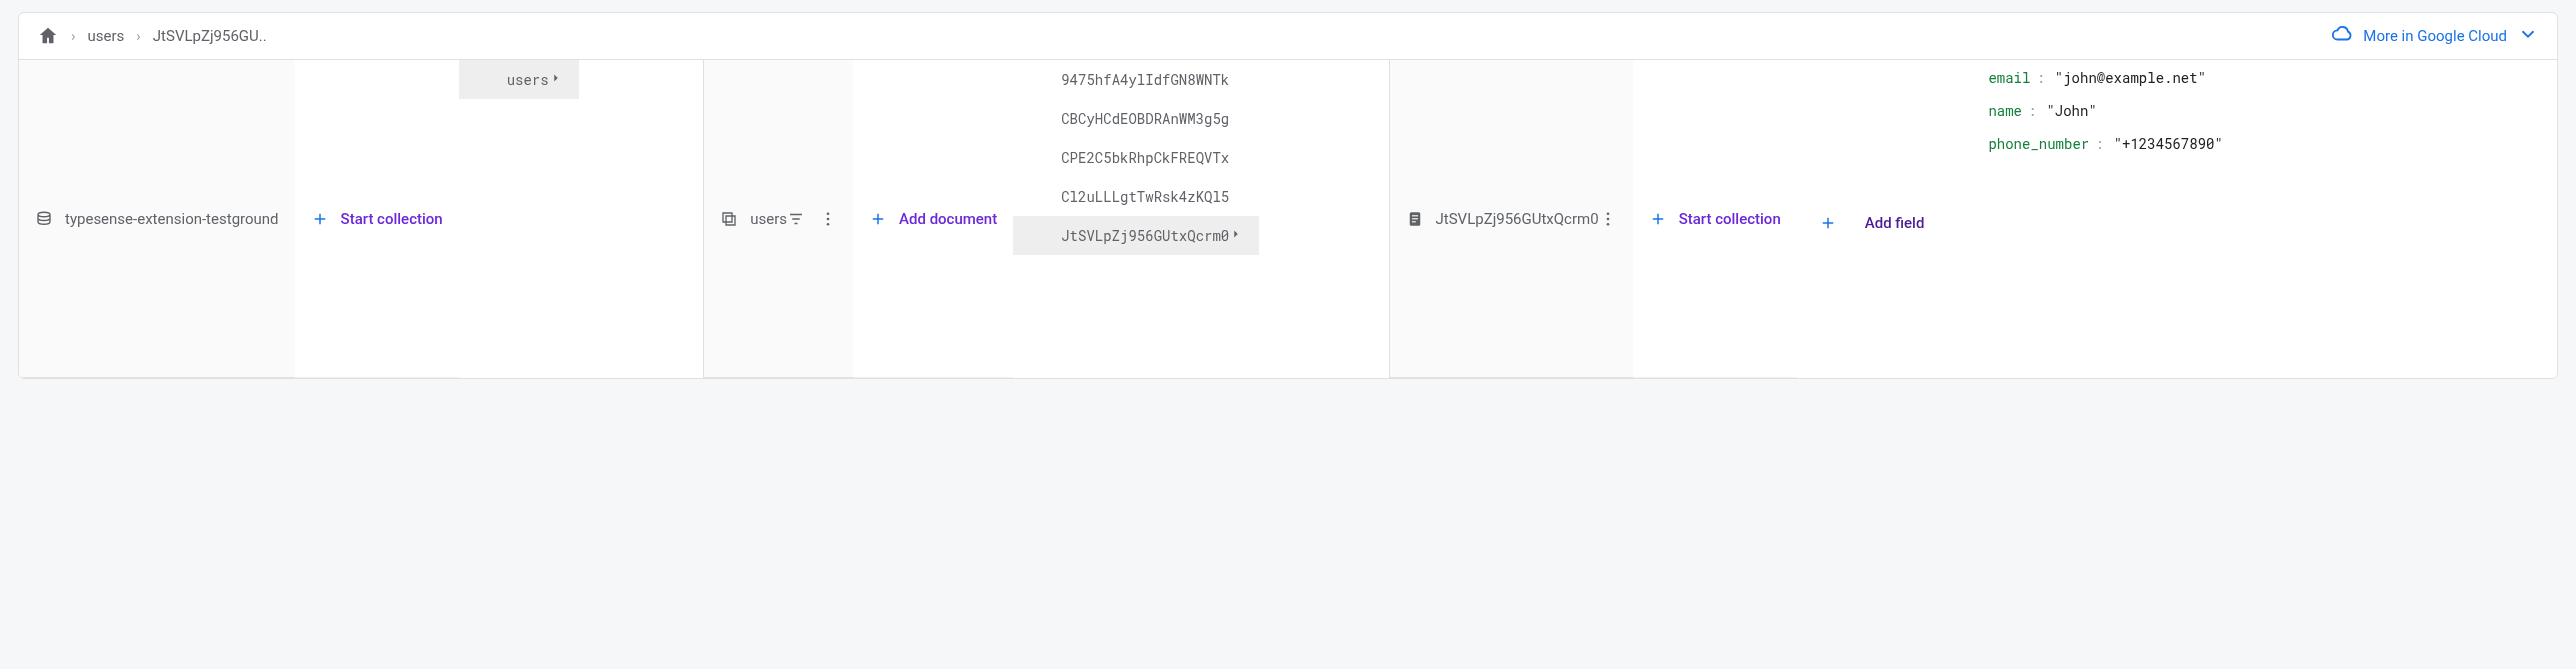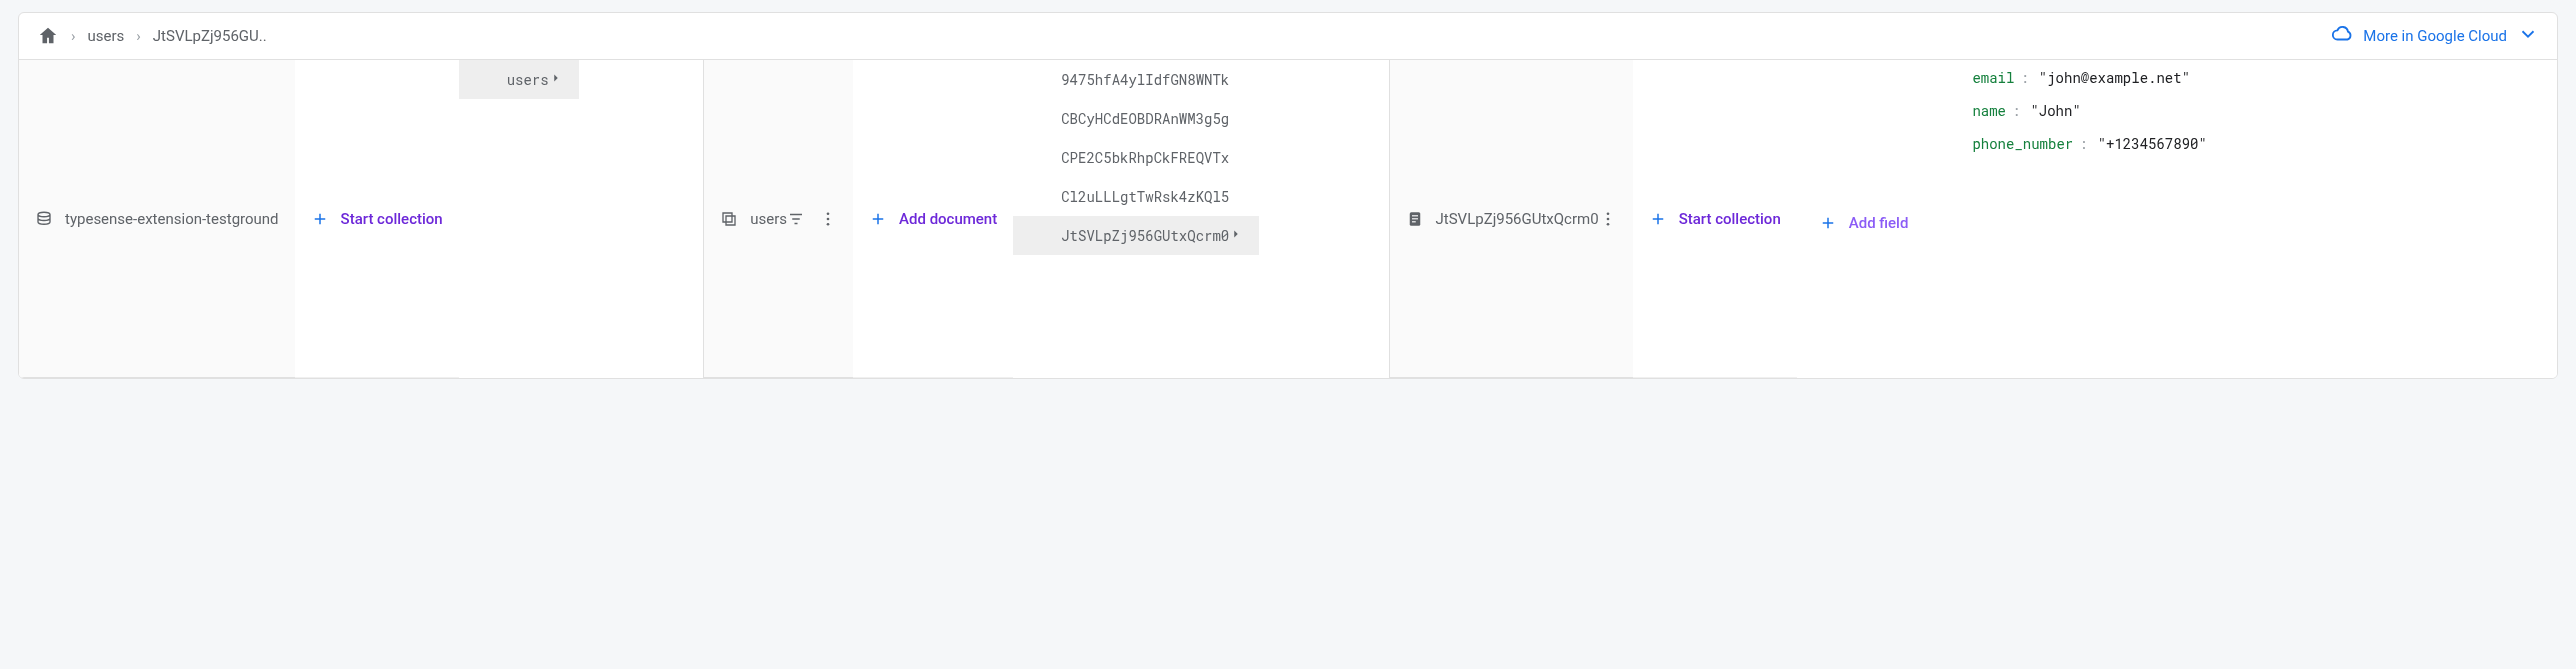--- a/index.html
+++ b/index.html
@@ -107,23 +107,23 @@
     font-size: 14px;
     display:flex;
     flex-direction:column;
     gap: 14px;
   }
   .kv { display:flex; gap:6px; }
   .kv .key { color:#15803d; }
   .kv .colon { color:#9aa0a6; margin-right:4px; }
   .kv .val { color:#202124; }
   .add-field-row {
-    display:flex; align-items:center; gap:12px;
+    display:flex; align-items:center; gap:28px;
     padding: 14px 16px 6px 22px;
-    color:#8b5cf6; font-weight:500; font-size:15px;
+    color:#4c1d95; font-weight:500; font-size:15px;
     cursor:pointer;
   }
   .icon-btn { cursor:pointer; }
 </style>
 </head>
 <body>
 
 <div class="container">
   <div class="topbar">
     <div class="breadcrumb">

